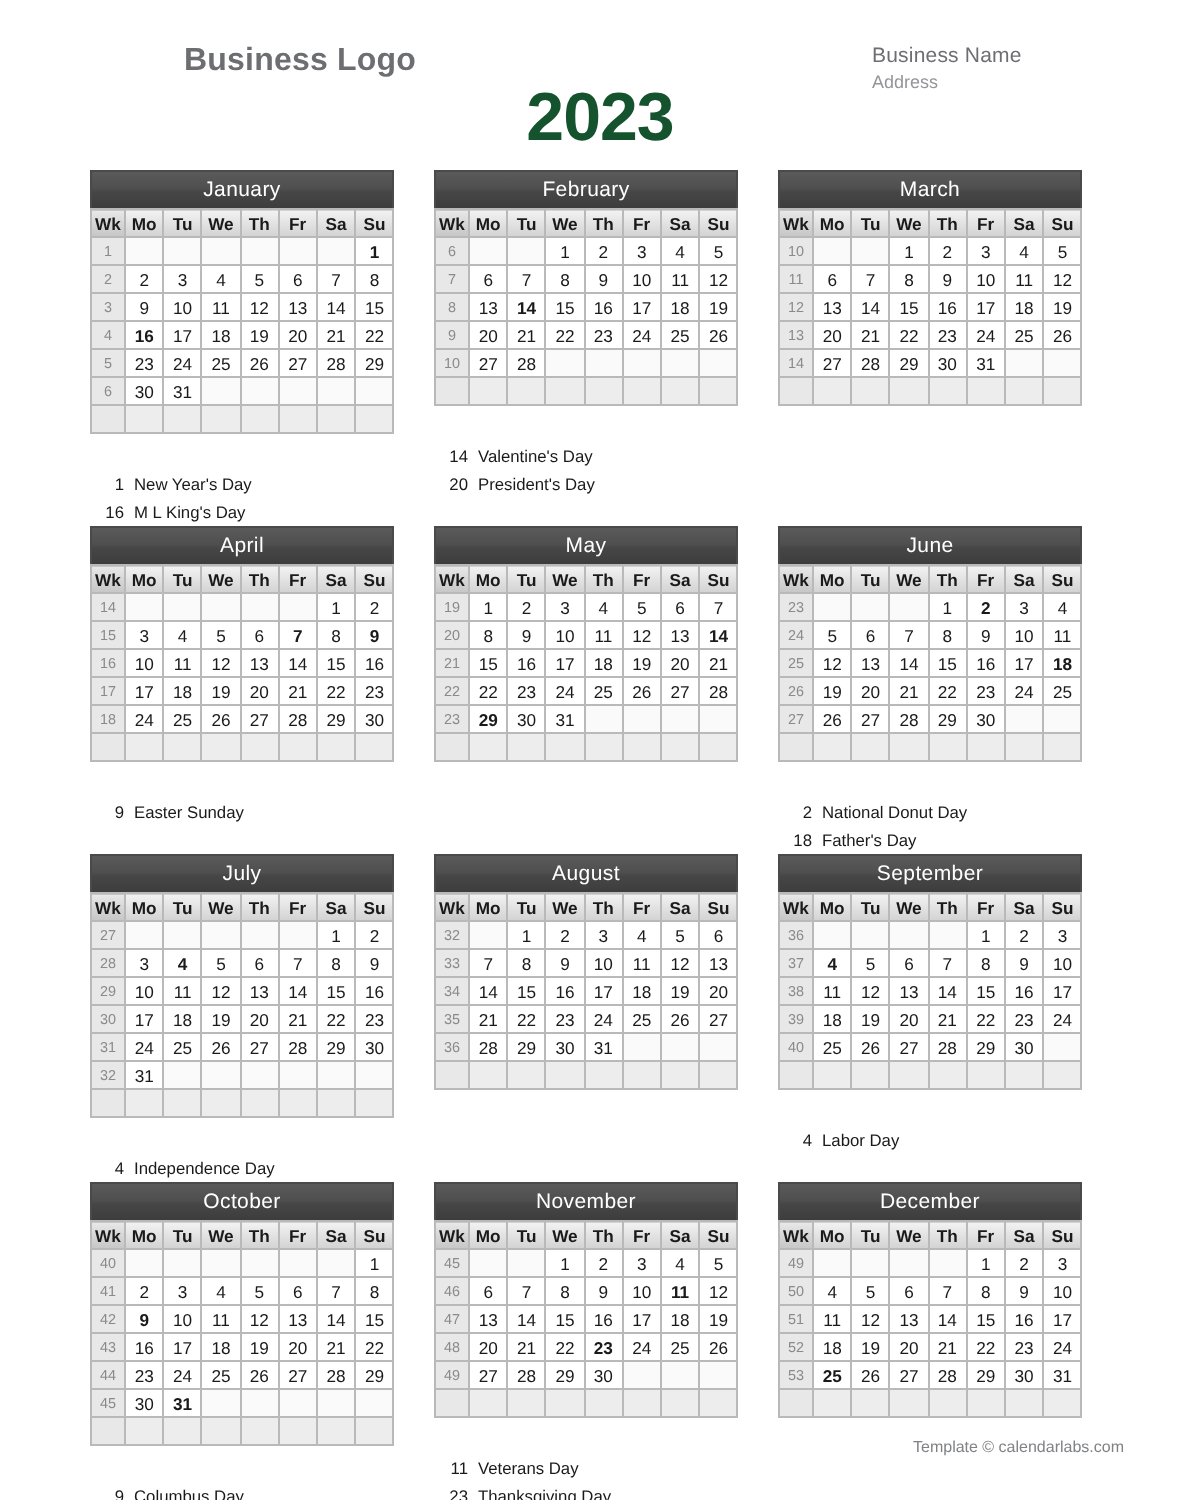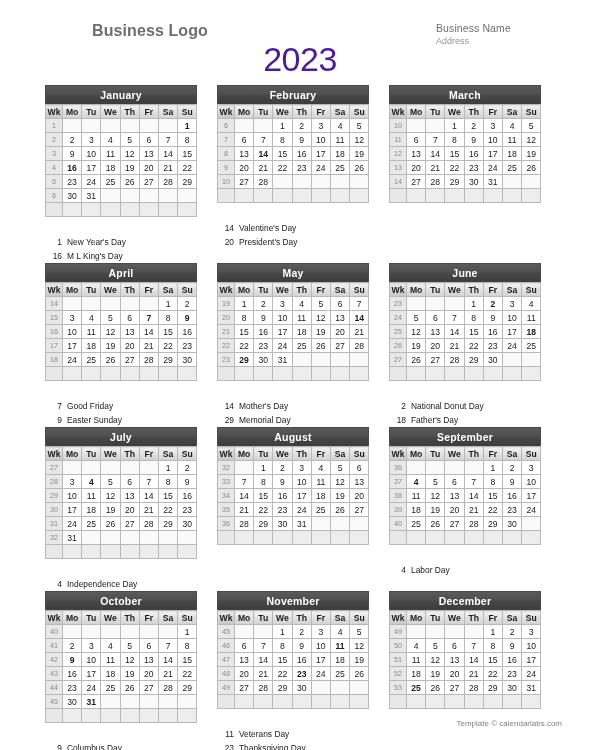--- a/index.html
+++ b/index.html
@@ -45,22 +45,22 @@
   .biz-address {
     font-size: 9px;
     color: #939598;
     margin-top: 2px;
   }
   .year-title {
     position: absolute;
     top: 42px; left: 0; right: 0;
     text-align: center;
     font-size: 34px;
-    font-weight: normal;
-    color: #4c1d95;
+    font-weight: bold;
+    color: #14532d;
     letter-spacing: -0.5px;
     line-height: 1;
   }
 
   
   .months-grid {
     position: absolute;
     top: 85px;
     left: 45px;
     width: 515px;
@@ -73,21 +73,21 @@
   .month-cell {
     width: 172px;
   }
   .month-block {
     width: 152px;
   }
   .month-title {
     background: linear-gradient(to bottom, #5a5a5a 0%, #4f4f4f 45%, #464646 55%, #3d3d3d 100%);
     color: #ffffff;
     font-size: 10.5px;
-    font-weight: bold;
+    font-weight: normal;
     text-align: center;
     padding: 3px 0 3px 0;
     border: 1px solid #4a4a4a;
     border-bottom: none;
     line-height: 1.15;
     letter-spacing: 0.2px;
   }
   table.cal {
     border-collapse: collapse;
     width: 152px;
@@ -562,21 +562,20 @@
                 <td class="day empty"></td>
                 <td class="day empty"></td>
                 <td class="day empty"></td>
                 <td class="day empty"></td>
                 <td class="day empty"></td>
                 <td class="day empty"></td>
               </tr>
             </tbody>
           </table>
           <div class="holidays">
-            <div class="holiday-row"><span class="holiday-day">7</span><span class="holiday-name">Good Friday</span></div>
             <div class="holiday-row"><span class="holiday-day">9</span><span class="holiday-name">Easter Sunday</span></div>
           </div>
         </div>
       </div>
       <div class="month-cell">
         <div class="month-block">
           <div class="month-title">May</div>
           <table class="cal">
             <colgroup>
               <col class="c-wk">
@@ -656,24 +655,20 @@
                 <td class="day empty"></td>
                 <td class="day empty"></td>
                 <td class="day empty"></td>
                 <td class="day empty"></td>
                 <td class="day empty"></td>
                 <td class="day empty"></td>
                 <td class="day empty"></td>
               </tr>
             </tbody>
           </table>
-          <div class="holidays">
-            <div class="holiday-row"><span class="holiday-day">14</span><span class="holiday-name">Mother's Day</span></div>
-            <div class="holiday-row"><span class="holiday-day">29</span><span class="holiday-name">Memorial Day</span></div>
-          </div>
         </div>
       </div>
       <div class="month-cell">
         <div class="month-block">
           <div class="month-title">June</div>
           <table class="cal">
             <colgroup>
               <col class="c-wk">
               <col class="c-d">
               <col class="c-d">

